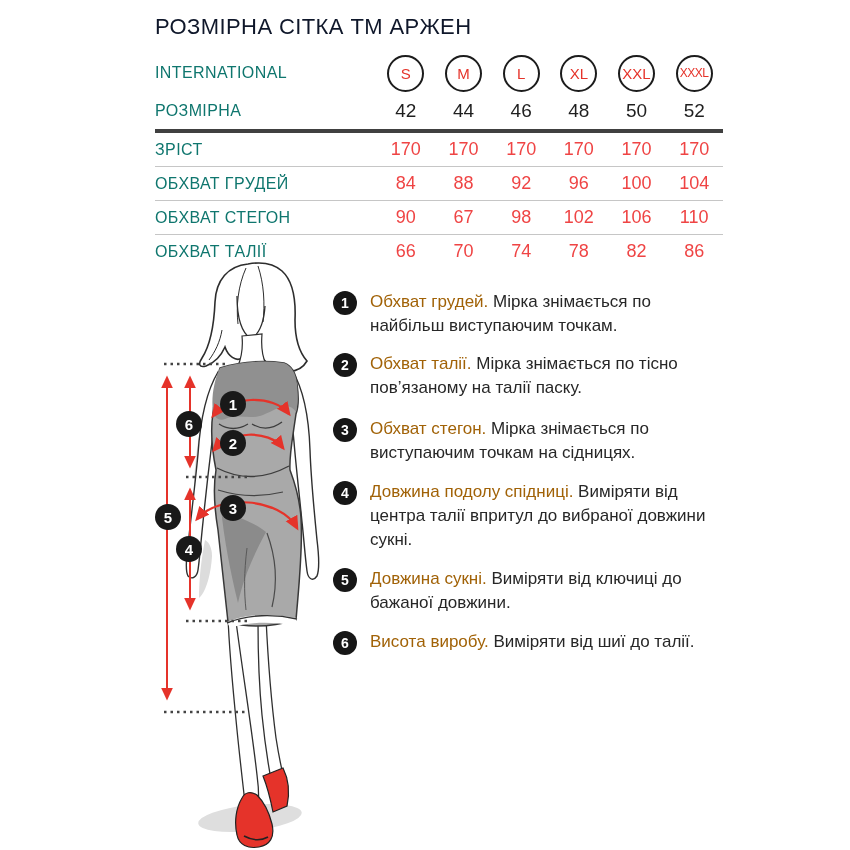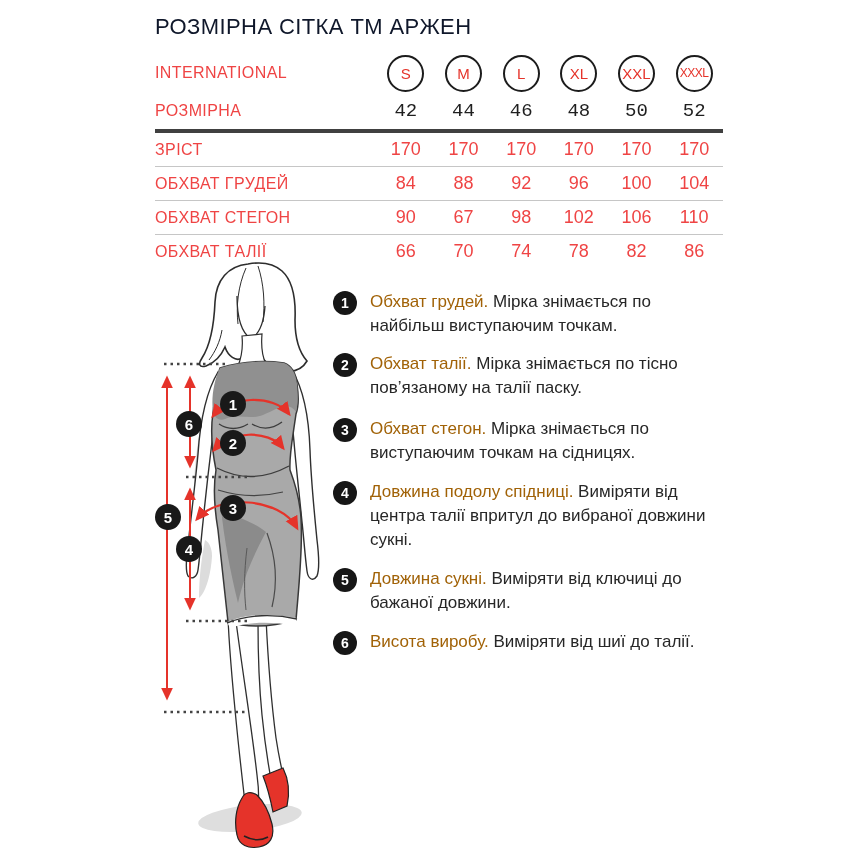--- a/index.html
+++ b/index.html
@@ -3,21 +3,21 @@
 <meta charset="utf-8">
 <style>
   html,body{margin:0;padding:0;background:#fff;}
   .page{position:relative;width:850px;height:850px;background:#fff;overflow:hidden;
         font-family:"Liberation Sans",sans-serif;color:#1f1f1f;}
   .page-title{position:absolute;left:155px;top:14px;font-size:22px;font-weight:400;
         letter-spacing:.4px;color:#0f172a;}
   
   .size-table{position:absolute;left:155px;top:54px;width:568px;}
   .trow{display:flex;align-items:center;}
-  .tlabel{flex:0 0 222px;font-size:16px;letter-spacing:.4px;color:#ef4444;}
+  .tlabel{flex:0 0 222px;font-size:16px;letter-spacing:.4px;color:#0f766e;}
   .tcell{flex:1;text-align:center;}
   .hdr-intl{height:38px;}
   .hdr-ukr{height:37px;}
   .size-circle{width:33px;height:33px;border:2px solid #1c1c1c;border-radius:50%;
         margin:0 auto;display:flex;align-items:center;justify-content:center;
         color:#e5332a;font-size:15px;line-height:1;white-space:nowrap;}
   .size-circle.long{font-size:12px;letter-spacing:-.5px;}
   .ukr-val{font-size:19px;color:#1f1f1f;}
   .tbody{border-top:4px solid #404040;}
   .drow{height:33px;border-bottom:1px solid #c6c6c6;}
@@ -60,21 +60,21 @@
           <div class="tcell">
             <div class="size-circle">XXL</div>
           </div>
           <div class="tcell">
             <div class="size-circle long">XXXL</div>
           </div>
         </div>
     </div>
     <div class="trow hdr-ukr">
       <div class="tlabel">РОЗМІРНА</div>
-      <div style="flex:1;display:flex;font-family:Liberation Mono, monospace;">
+      <div style="flex:1;display:flex;">
           <div class="tcell ukr-val">42</div>
           <div class="tcell ukr-val">44</div>
           <div class="tcell ukr-val">46</div>
           <div class="tcell ukr-val">48</div>
           <div class="tcell ukr-val">50</div>
           <div class="tcell ukr-val">52</div>
         </div>
     </div>
     <div class="tbody">
         <div class="trow drow">

